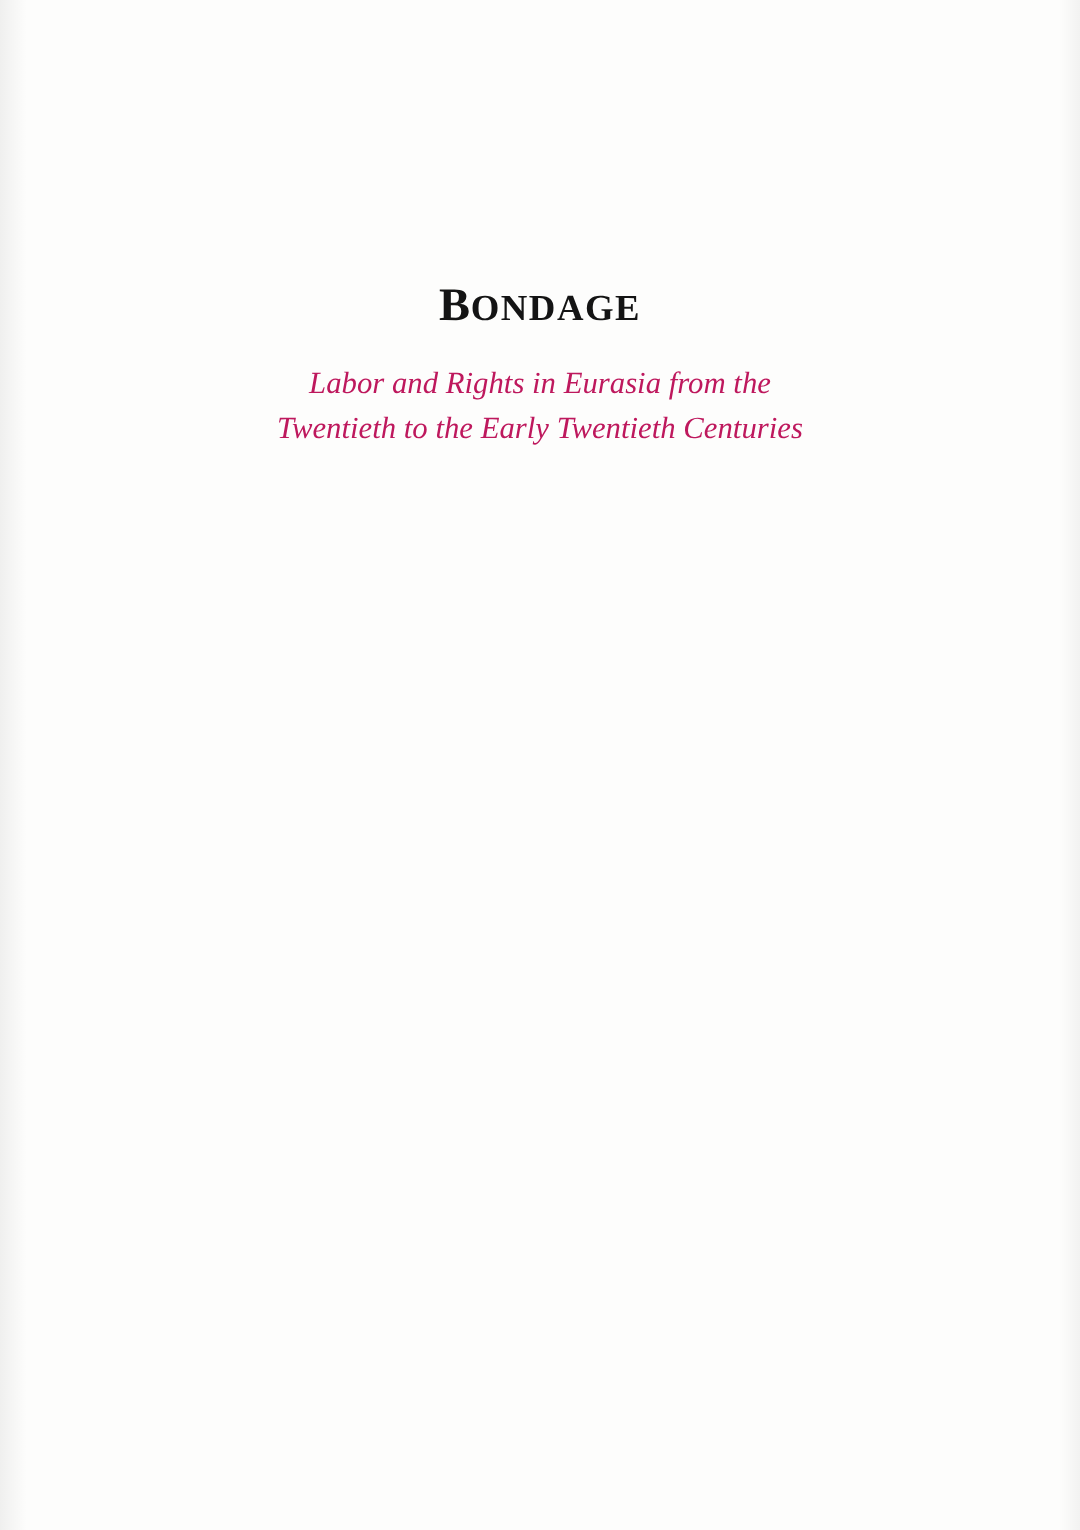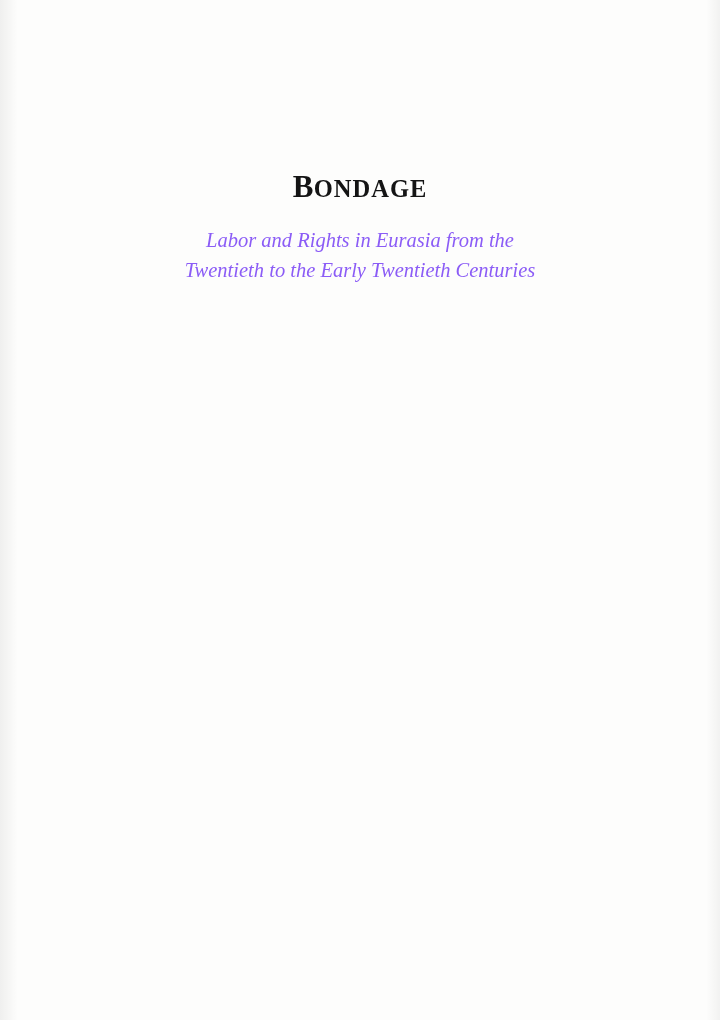--- a/index.html
+++ b/index.html
@@ -38,21 +38,21 @@
     right: 0; top: 0; bottom: 0;
     width: 14px;
     background: linear-gradient(to left, rgba(0,0,0,0.045), rgba(0,0,0,0));
     pointer-events: none;
   }
 
   .title-block {
     position: absolute;
     left: 0;
     right: 0;
-    top: 170px;
+    top: 186px;
     text-align: center;
   }
 
   .book-title {
     font-family: "Liberation Serif", serif;
     font-weight: bold;
     font-size: 31px;
     letter-spacing: 0.5px;
     color: #141414;
     line-height: 1.1;
@@ -68,21 +68,21 @@
     letter-spacing: 1px;
   }
 
   .subtitle {
     margin: 22px auto 0 auto;
     width: 470px;
     font-family: "Liberation Serif", serif;
     font-style: italic;
     font-size: 20.5px;
     line-height: 1.45;
-    color: #8b5cf6;
+    color: #be185d;
   }
   .subtitle .line {
     display: block;
     white-space: nowrap;
   }
 </style>
 </head>
 <body>
 
 <div class="page">

